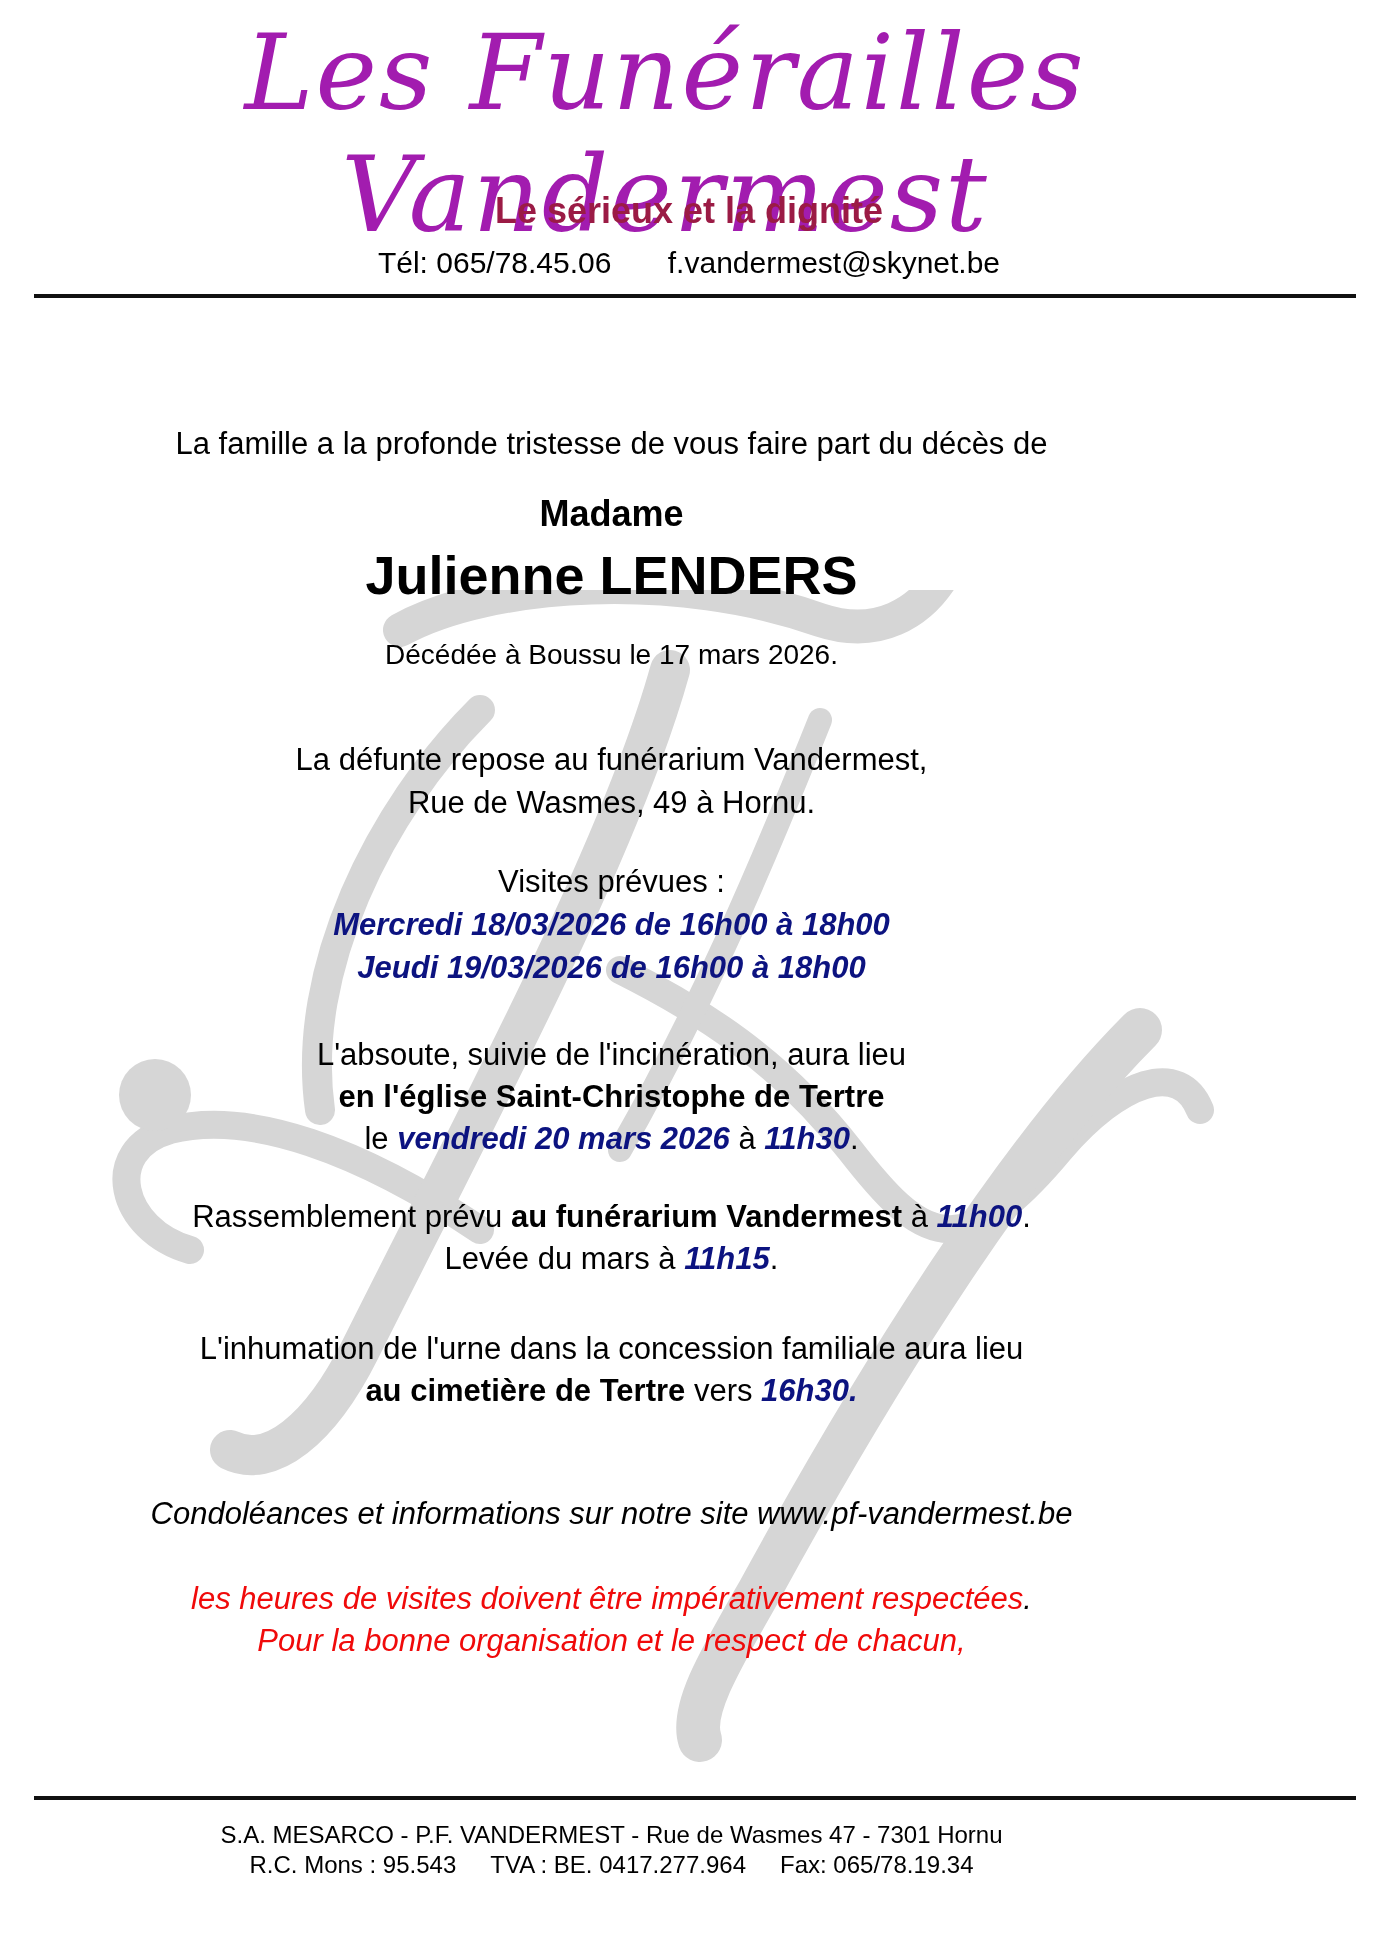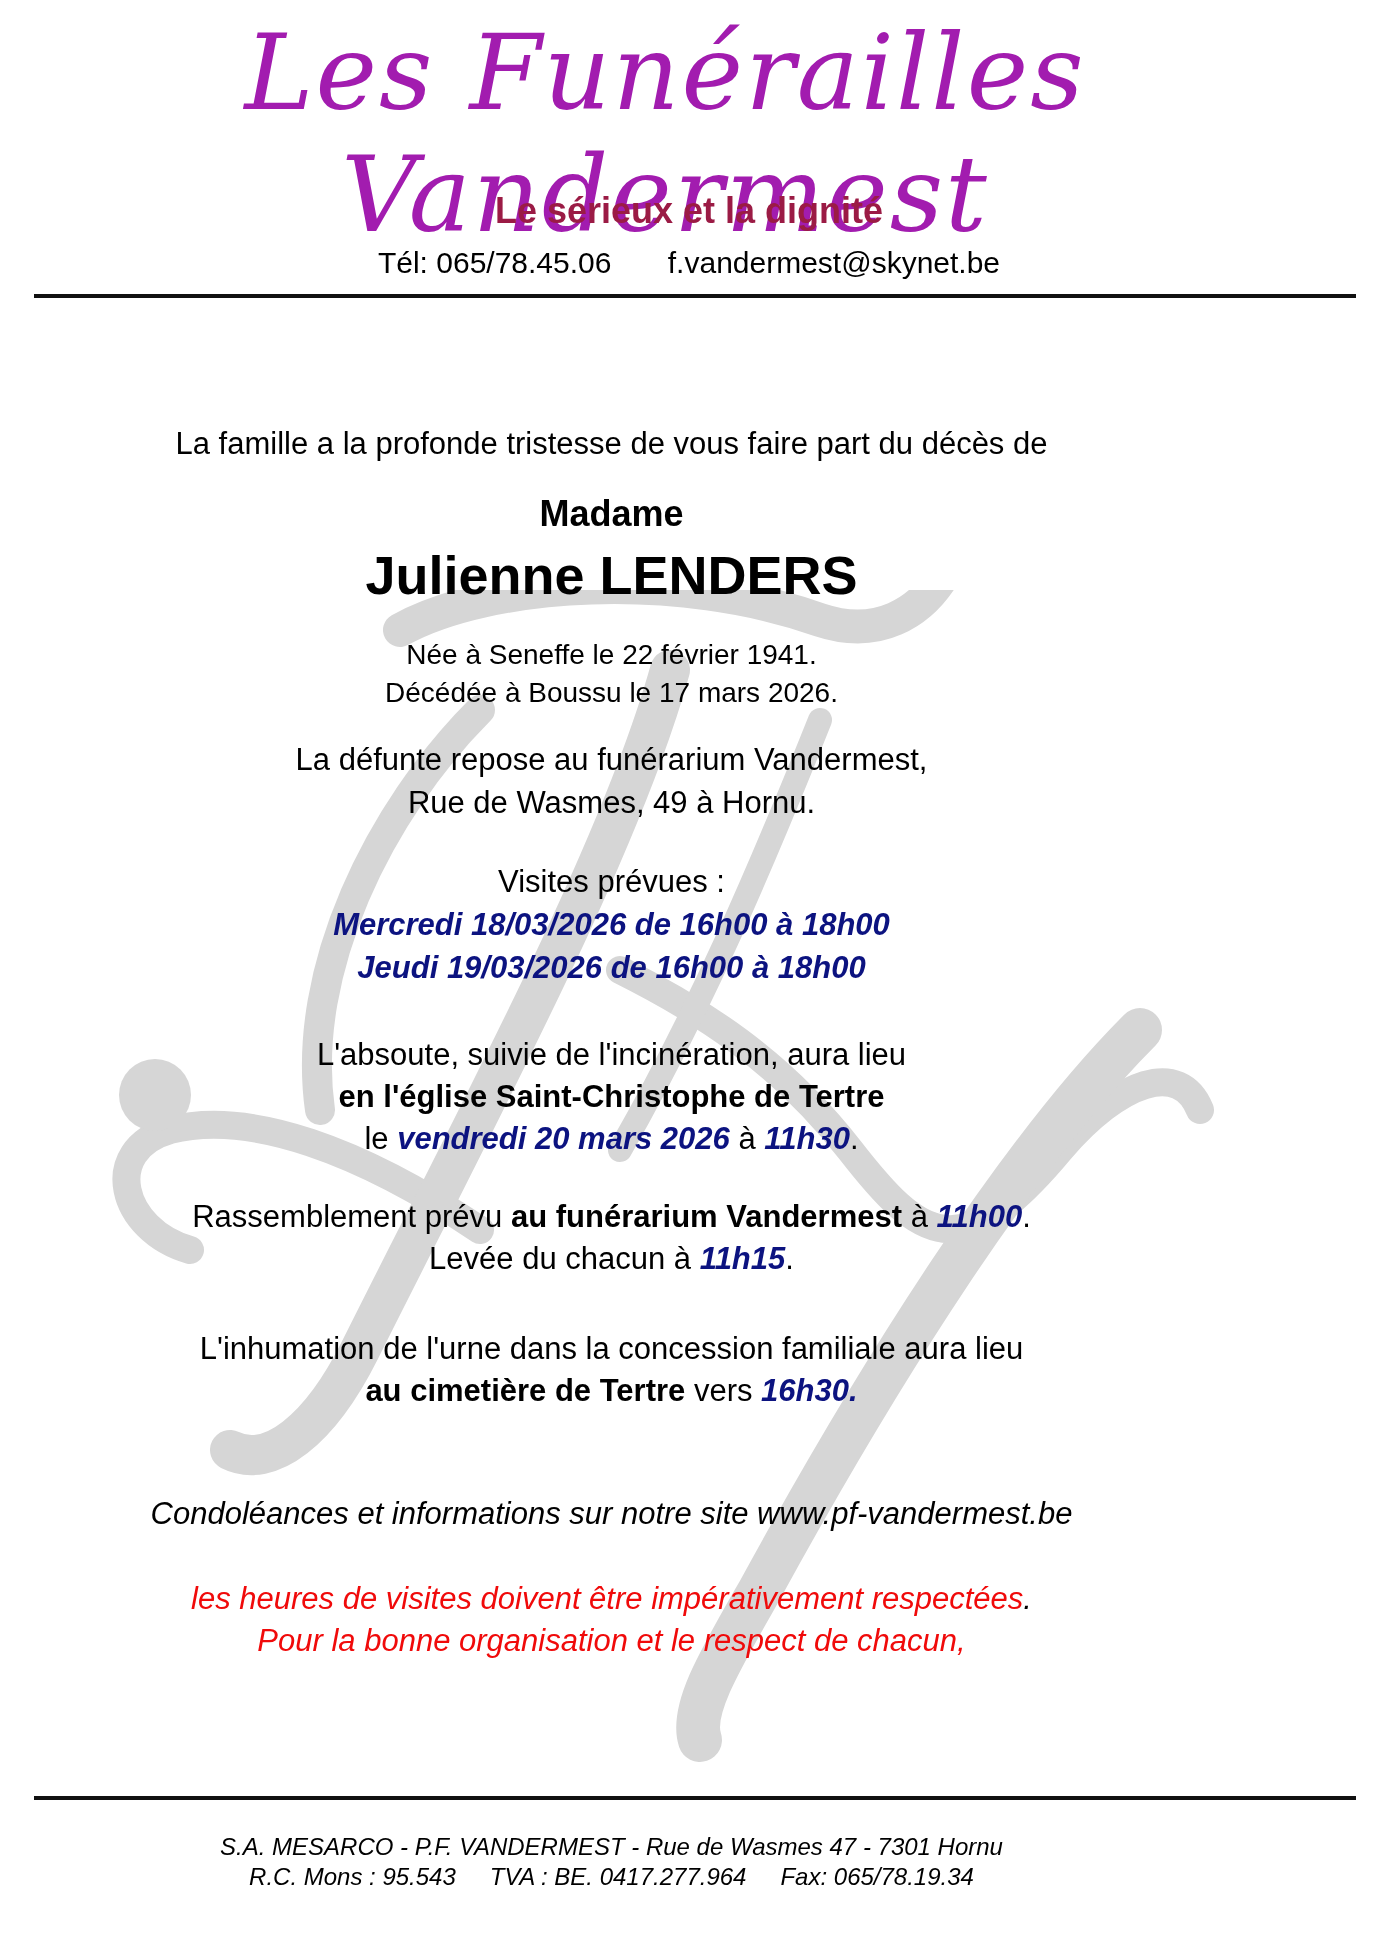--- a/index.html
+++ b/index.html
@@ -9,21 +9,21 @@
     .title { position:absolute; left:0; top:12px; width:1330px; text-align:center; font-family:"DejaVu Serif", serif; font-style:italic; font-size:104px; color:#a21caf; letter-spacing:2px; }
     .tagline { position:absolute; left:0; top:190px; width:1378px; text-align:center; font-weight:bold; font-size:36px; color:#9b1b45; }
     .contact { position:absolute; left:0; top:246px; width:1378px; text-align:center; font-size:30px; }
     .contact span { margin:0 24px; }
     .rule { position:absolute; left:34px; width:1322px; height:4px; background:#111; }
     .center { position:absolute; left:8px; width:1207px; text-align:center; }
     .t30 { font-size:31px; line-height:40px; }
     .blue { color:#0c1380; font-weight:bold; font-style:italic; }
     .b { font-weight:bold; }
     .red { color:#f00a0a; font-style:italic; }
-    .footer { font-style:italic; font-size:24px; line-height:30px;margin-top:12px; }
+    .footer { font-size:24px; line-height:30px; }
     .footer span.gap { display:inline-block; width:34px; }
   </style>
 </head>
 <body>
 
 <svg class="watermark" viewBox="0 0 1200 1200">
   <g fill="none" stroke="#d6d6d6" stroke-linecap="round">
     <path d="M130 660 C 60 640, 40 560, 110 540 C 190 520, 300 560, 420 640" stroke-width="28"></path>
     <circle cx="95" cy="505" r="36" fill="#d6d6d6" stroke="none"></circle>
     <path d="M340 40 C 430 -10, 620 -20, 760 30 C 820 50, 860 20, 880 -10" stroke-width="34"></path>
@@ -42,21 +42,20 @@
     <span>Tél: 065/78.45.06</span>
     <span>f.vandermest@skynet.be</span>
   </div>
   <div class="rule" style="top:294px;"></div>
 
   <div class="center t30" style="top:424px;">La famille a la profonde tristesse de vous faire part du décès de</div>
   <div class="center b" style="top:493px; font-size:36px;">Madame</div>
   <div class="center b" style="top:544px; font-size:54px;">Julienne LENDERS</div>
 
   <div class="center" style="top:636px; font-size:28px; line-height:38px;">
-    <div>Née à Seneffe le 22 février 1941.</div>
     <div>Décédée à Boussu le 17 mars 2026.</div>
   </div>
 
   <div class="center t30" style="top:738px; line-height:43px;">
     <div>La défunte repose au funérarium Vandermest,</div>
     <div>Rue de Wasmes, 49 à Hornu.</div>
   </div>
 
   <div class="center t30" style="top:860px; line-height:43px;">
     <div>Visites prévues :</div>
@@ -76,21 +75,21 @@
   </div>
 
   <div class="center t30" style="top:1196px; line-height:42px;">
     <div>
       <span>Rassemblement prévu</span>
       <span class="b">au funérarium Vandermest</span>
       <span>à</span>
       <span class="blue">11h00</span><span>.</span>
     </div>
     <div>
-      <span>Levée du chacun à</span>
+      <span>Levée du mars à</span>
       <span class="blue">11h15</span><span>.</span>
     </div>
   </div>
 
   <div class="center t30" style="top:1328px; line-height:42px;">
     <div>L'inhumation de l'urne dans la concession familiale aura lieu</div>
     <div>
       <span class="b">au cimetière de Tertre</span>
       <span>vers</span>
       <span class="blue">16h30.</span>

